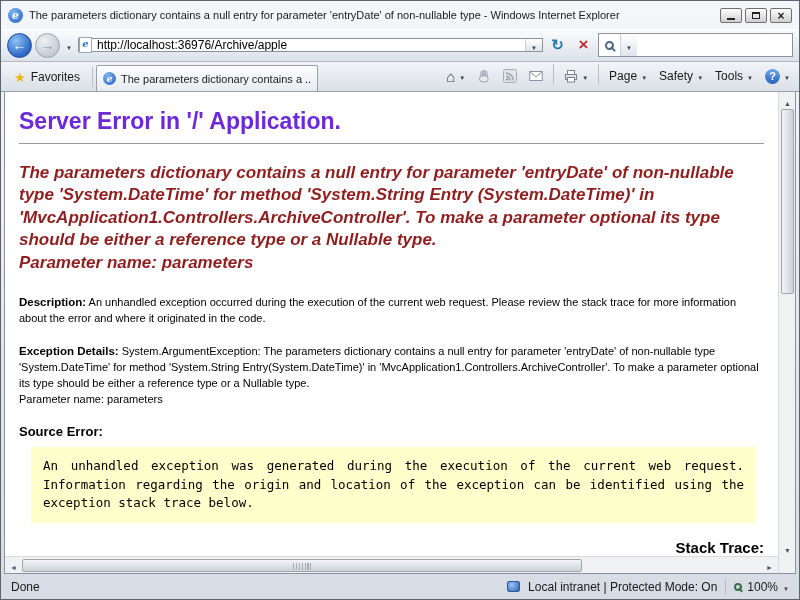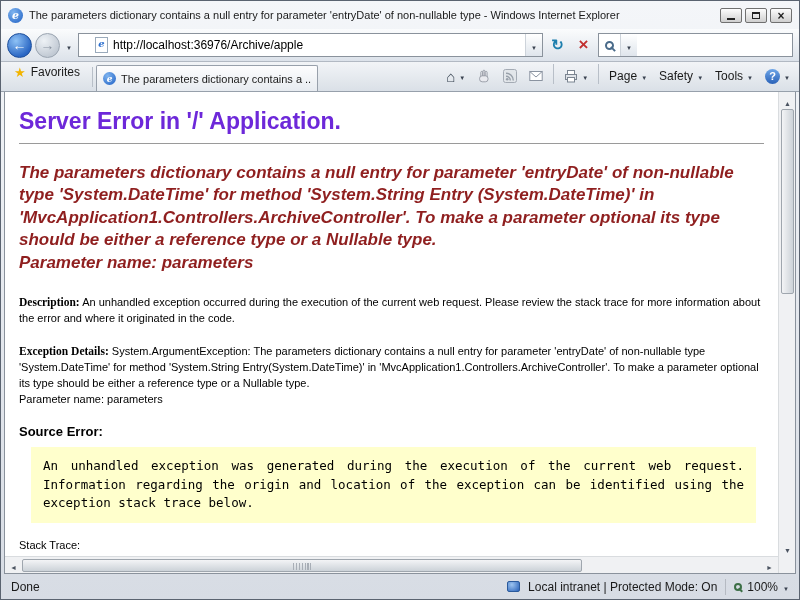--- a/index.html
+++ b/index.html
@@ -26,21 +26,21 @@
   .navbar { height:33px; display:flex; align-items:center; padding:0 6px; gap:3px;
     background:linear-gradient(#fbfcfd,#dce2ea); border-bottom:1px solid #b2b9c3; }
   .circ { width:25px; height:25px; border-radius:50%; display:flex; align-items:center;
     justify-content:center; flex:none; font-weight:bold; font-size:14px; }
   .back { background:radial-gradient(circle at 35% 30%, #8ec2f6, #2a66c3 72%); border:1px solid #1d4e9b; color:#fff; }
   .back::before { content:"←"; }
   .fwd { background:radial-gradient(circle at 35% 30%, #eef2f6, #c2cad4 72%); border:1px solid #9aa4b0; color:#8a93a0; }
   .fwd::before { content:"→"; }
   .mini-chev { width:12px; height:22px; display:flex; align-items:center; justify-content:center; }
   .chev::before { content:"▼"; font-size:6px; color:#3a4250; }
-  .addr { flex:1; height:24px; background:#fff; border:1px solid #8a929c; display:flex; align-items:center; padding-left:16px; }
+  .addr { flex:1; height:14px; background:#fff; border:1px solid #8a929c; display:flex; align-items:center; padding-left:0; }
   .page-ico { width:13px; height:16px; background:#fff; border:1px solid #9aaabb; position:relative; margin-right:5px; flex:none; }
   .page-ico::before { content:"e"; position:absolute; inset:0; text-align:center; line-height:15px;
     color:#2a6fd0; font:italic bold 10px "DejaVu Serif", serif; }
   .addr input, .search input { border:0; outline:0; background:transparent; height:100%;
     font-family:"Liberation Sans", sans-serif; font-size:12px; color:#000; }
   .addr input { flex:1; }
   .field-drop { width:17px; height:100%; border-left:1px solid #cdd3da;
     background:linear-gradient(#ffffff,#dfe5ec); display:flex; align-items:center; justify-content:center; flex:none; }
   .nav-tool { width:23px; height:24px; display:flex; align-items:center; justify-content:center; flex:none; }
   .refresh::before { content:"↻"; font-size:15px; font-weight:bold; color:#1e7fae; }
@@ -49,21 +49,21 @@
     display:flex; align-items:center; padding-left:6px; flex:none; }
   .search input { flex:1; }
   .search input::placeholder { color:#6e6e6e; font-style:italic; opacity:1; }
   .mag { width:9px; height:9px; border:2px solid #4a6b8a; border-radius:50%; position:relative; flex:none; margin-right:6px; }
   .mag::after { content:""; position:absolute; width:6px; height:2px; background:#4a6b8a;
     right:-4px; bottom:-2px; transform:rotate(45deg); }
 
   
   .cmdbar { height:30px; display:flex; align-items:flex-end; padding:2px 4px 0;
     background:linear-gradient(#f2f4f7,#dae0e7); border-bottom:1px solid #97a0ab; }
-  .fav-btn { display:flex; align-items:flex-start; gap:5px; height:24px; padding:0 9px;
+  .fav-btn { display:flex; align-items:center; gap:5px; height:24px; padding:0 9px;
     font-size:12px; color:#1a1a1a; margin-bottom:2px; }
   .star::before { content:"★"; color:#f2b400; font-size:13px; }
   .vsep { width:1px; height:20px; background:#b8bfc8; margin:0 3px 4px; }
   .tab { width:222px; height:26px; display:flex; align-items:center; gap:5px; padding:0 6px;
     background:linear-gradient(#fdfdfe,#e7ebf0); border:1px solid #98a0ab; border-bottom:none;
     border-radius:2px 2px 0 0; font-size:11px; color:#1a1a1a; }
   .tab .ie-logo { width:13px; height:13px; font-size:9px; }
   .tab-title { flex:1; white-space:nowrap; overflow:hidden; }
   .cmd-right { margin-left:auto; display:flex; align-items:center; gap:2px; height:26px; margin-bottom:2px; }
   .cmd-btn { display:flex; align-items:center; gap:4px; height:24px; padding:0 5px; font-size:12px; color:#1a1a1a; }
@@ -75,26 +75,26 @@
   
   .content-region { flex:1; display:flex; margin:0 3px; border:1px solid #8a929c; border-top:none;
     background:#fff; overflow:hidden; }
   .page-col { flex:1; display:flex; flex-direction:column; min-width:0; }
   .page { flex:1; overflow:hidden; padding:12px 14px 0 14px; font-size:11px; color:#000; }
   .page h1 { font-size:23px; font-weight:bold; color:#6d28d9; margin:4px 0 8px; }
   .page hr { border:none; border-top:1px solid #9a9a9a; margin:0 0 18px; }
   .err-msg, .err-param { color:#8f1f1f; font-weight:bold; font-style:italic; font-size:17px; line-height:1.32; }
   .err-param { margin-bottom:20px; }
   .para { line-height:1.45; margin-bottom:16px; }
-  .lbl { font-weight:bold; font-size:11.5px;font-family:Liberation Serif, serif; }
+  .lbl { font-weight:bold; font-size:11.5px; }
   .pre-line { white-space:pre-line; }
   .src-lbl { font-weight:bold; font-size:13px; margin-bottom:8px; }
   .src-box { background:#ffffcc; padding:10px 12px; margin:4px 8px 16px 12px;
     font-family:"DejaVu Sans Mono", monospace; font-size:12.5px; line-height:1.5; text-align:justify; color:#000; }
-  .stack-lbl { font-weight:normal; font-size:11px; }
+  .stack-lbl { font-weight:bold; font-size:15px;text-align:right; }
 
   
   .vscroll { width:17px; background:#f0f1f3; border-left:1px solid #d9dcdf; display:flex; flex-direction:column; flex:none; }
   .hscroll { height:17px; background:#f0f1f3; border-top:1px solid #d9dcdf; display:flex; align-items:center; flex:none; }
   .sb-btn { width:17px; height:17px; display:flex; align-items:center; justify-content:center; flex:none; }
   .sb-up::before   { content:"▲"; font-size:7px; color:#4a5360; }
   .sb-down::before { content:"▼"; font-size:7px; color:#4a5360; }
   .sb-left::before { content:"◄"; font-size:7px; color:#4a5360; }
   .sb-right::before{ content:"►"; font-size:7px; color:#4a5360; }
   .sb-thumb { background:linear-gradient(90deg,#f3f4f6,#ccd2d8); border:1px solid #9fa6ae; border-radius:2px; }

